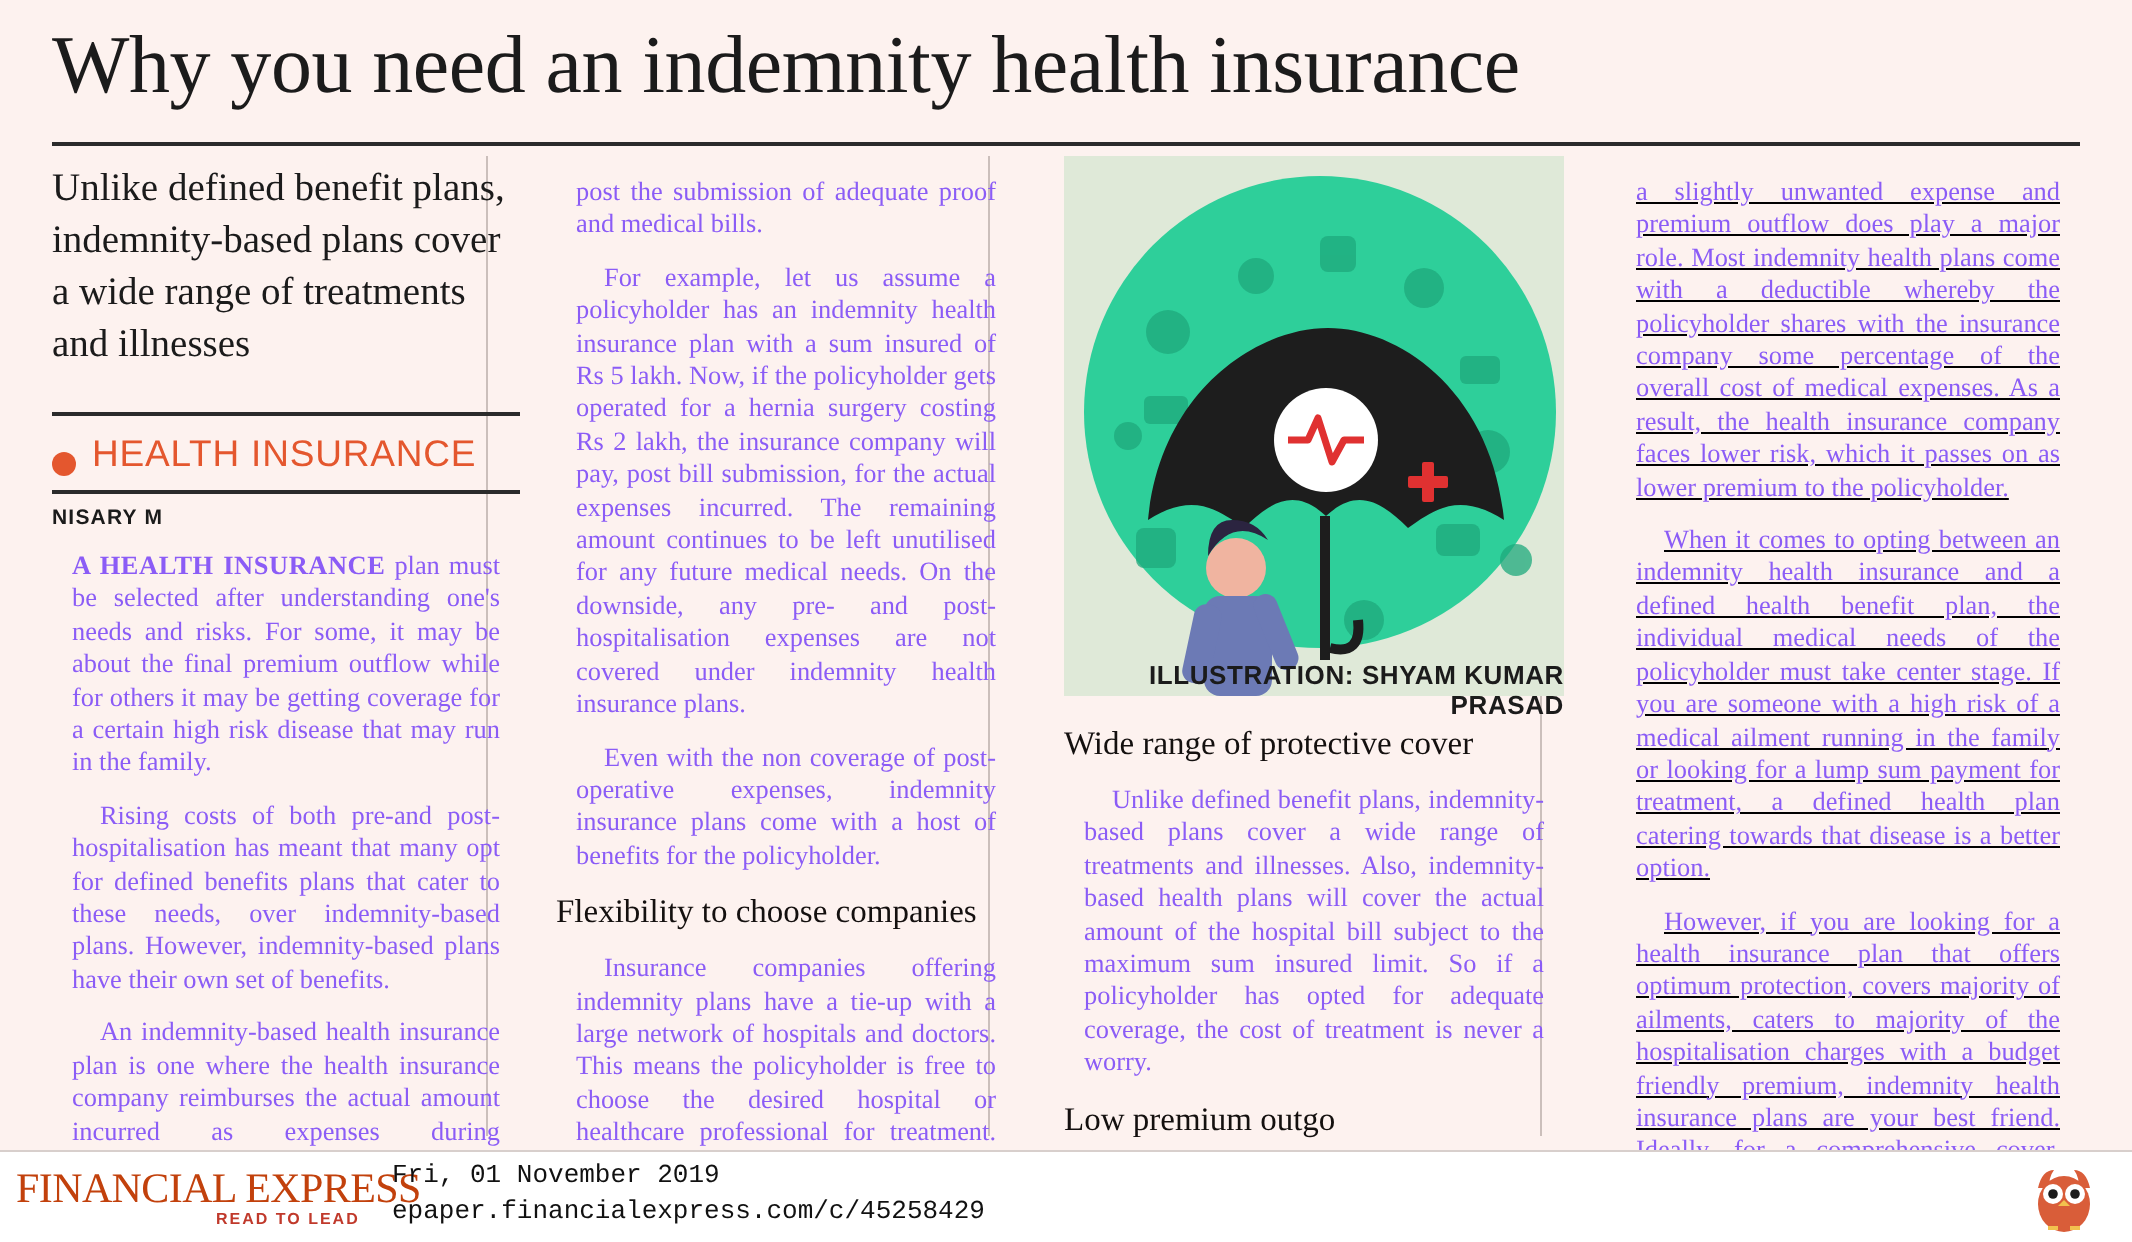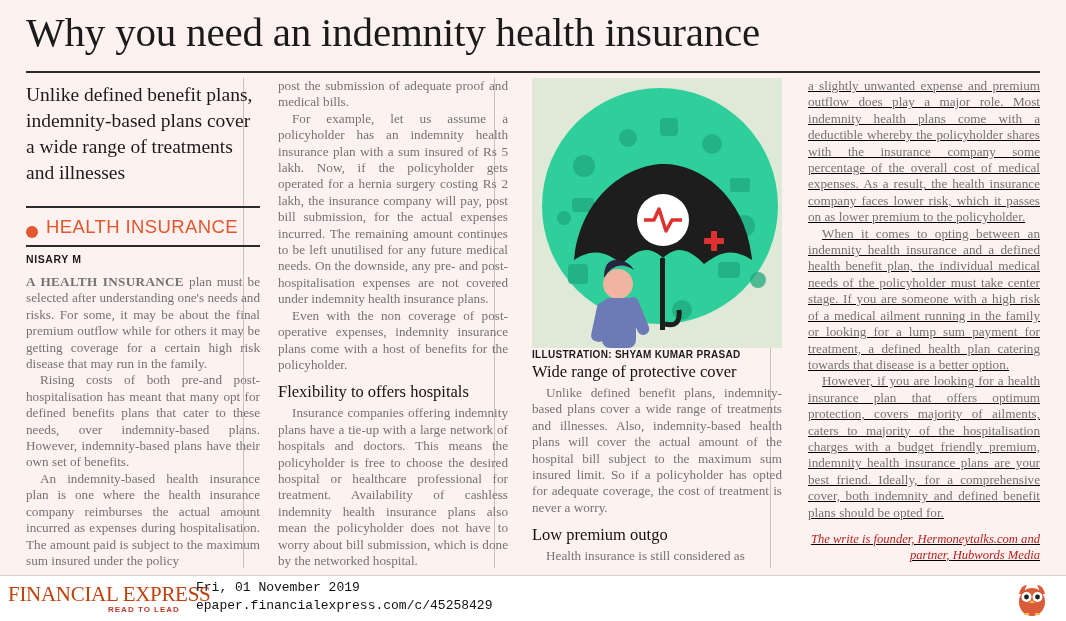--- a/index.html
+++ b/index.html
@@ -100,22 +100,22 @@
     font-size: 10.5px;
     font-weight: bold;
     letter-spacing: 0.6px;
     color: #1b1b1b;
     margin-bottom: 9px;
   }
   p.body {
     font-size: 13.2px;
     line-height: 16.4px;
     text-align: justify;
-    margin: 0;
-    color: #737373;
+    margin: 10px;
+    color: #8b5cf6;
     text-indent: 14px;
     hyphens: auto;
   }
   p.body.first { text-indent: 0; }
   .smallcaps {
     font-variant: small-caps;
     letter-spacing: 0.3px;
   }
   .subhead {
     font-size: 16.5px;
@@ -133,22 +133,23 @@
     position: absolute;
     left: 0; top: 0;
     width: 250px; height: 270px;
     background: #d9e7d4;
     overflow: hidden;
   }
   .credit {
     position: absolute;
     left: 0; bottom: 0;
     width: 250px;
+    text-align: right;
     font-family: "Liberation Sans", sans-serif;
-    font-size: 10px;
+    font-size: 13px;
     font-weight: bold;
     letter-spacing: 0.3px;
     color: #1b1b1b;
   }
   .italic-end {
     font-style: italic;
     font-size: 12.6px;
     line-height: 16px;
     text-align: right;
     margin-top: 10px;
@@ -225,21 +226,21 @@
       <div class="byline">NISARY M</div>
       <p class="body first"><span class="smallcaps" style="font-weight:bold">A HEALTH INSURANCE</span><span> plan must be selected after understanding one's needs and risks. For some, it may be about the final premium outflow while for others it may be getting coverage for a certain high risk disease that may run in the family.</span></p>
       <p class="body">Rising costs of both pre-and post-hospitalisation has meant that many opt for defined benefits plans that cater to these needs, over indemnity-based plans. However, indemnity-based plans have their own set of benefits.</p>
       <p class="body">An indemnity-based health insurance plan is one where the health insurance company reimburses the actual amount incurred as expenses during hospitalisation. The amount paid is subject to the maximum sum insured under the policy</p>
     </div>
 
     <div class="col col-2">
       <p class="body first">post the submission of adequate proof and medical bills.</p>
       <p class="body">For example, let us assume a policyholder has an indemnity health insurance plan with a sum insured of Rs 5 lakh. Now, if the policyholder gets operated for a hernia surgery costing Rs 2 lakh, the insurance company will pay, post bill submission, for the actual expenses incurred. The remaining amount continues to be left unutilised for any future medical needs. On the downside, any pre- and post-hospitalisation expenses are not covered under indemnity health insurance plans.</p>
       <p class="body">Even with the non coverage of post-operative expenses, indemnity insurance plans come with a host of benefits for the policyholder.</p>
-      <div class="subhead">Flexibility to offers hospitals</div>
+      <div class="subhead">Flexibility to choose companies</div>
       <p class="body">Insurance companies offering indemnity plans have a tie-up with a large network of hospitals and doctors. This means the policyholder is free to choose the desired hospital or healthcare professional for treatment. Availability of cashless indemnity health insurance plans also mean the policyholder does not have to worry about bill submission, which is done by the networked hospital.</p>
     </div>
 
     <div class="col col-3">
       <div class="figure">
         <div class="fig-img">
           <svg width="250" height="270" viewBox="0 0 250 270">
             <rect x="0" y="0" width="250" height="270" fill="#dfe9d8"></rect>
             <circle cx="128" cy="128" r="118" fill="#2ecf9a"></circle>
             <g fill="#1ea97c" opacity="0.75">

